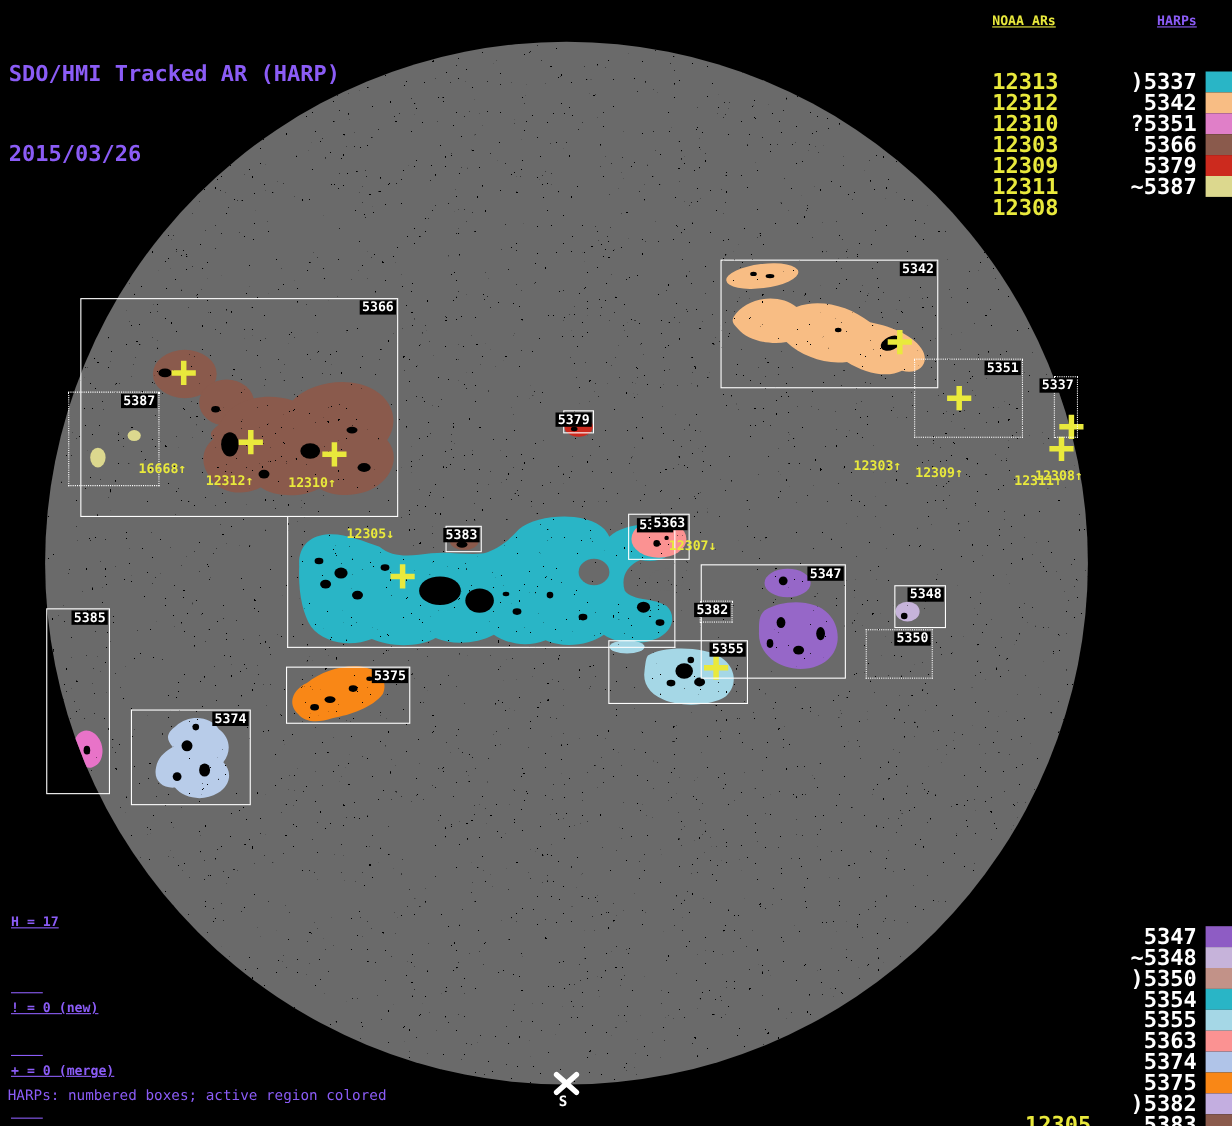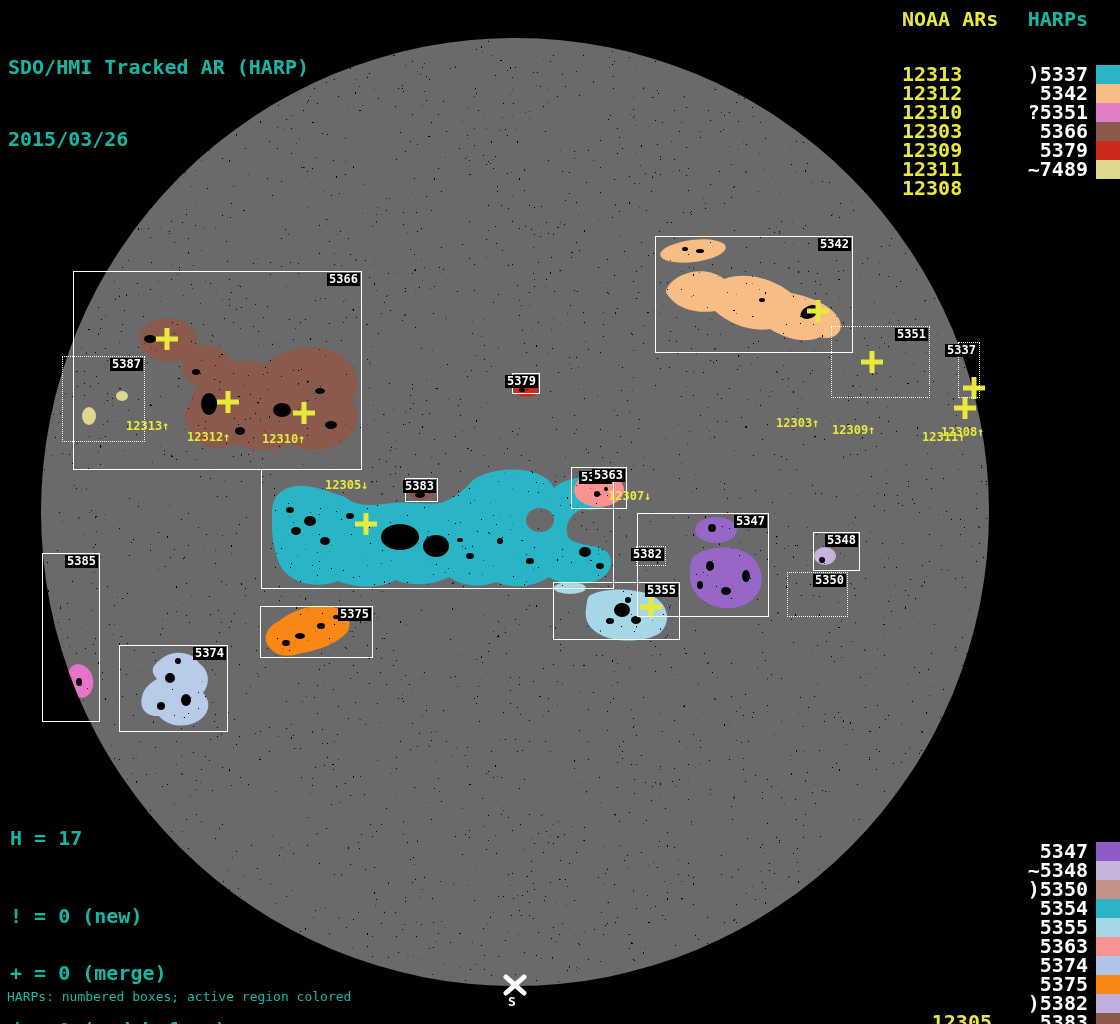--- a/index.html
+++ b/index.html
@@ -1,24 +1,24 @@
 <!DOCTYPE html>
 <html><head>
 <meta charset="utf-8">
 <style>
   html,body{margin:0;padding:0;background:#000;}
   .stage{position:relative;width:1120px;height:1024px;background:#000;overflow:hidden;
          font-family:"DejaVu Sans Mono",monospace;}
   .stage *{box-sizing:border-box;}
   svg.layer{position:absolute;left:0;top:0;}
   .txt{position:absolute;white-space:pre;}
-  .w{color:#14b8a6;}
+  .w{color:#8b5cf6;}
   .y{color:#e9e93c;}
   .title{font-size:20px;font-weight:700;line-height:24px;}
-  .big{font-size:20px;font-weight:700;line-height:19px;}
+  .big{font-size:12px;font-weight:700;line-height:19px;text-decoration:underline;}
   .small{font-size:13px;font-weight:400;line-height:11px;}
   .hbox{position:absolute;border:1px solid #fff;}
   .hbox.dotted{border-style:dotted;}
   .hbox.no-top{border-top:none;}
   .hlabel{position:absolute;top:1px;right:1px;background:#000;color:#fff;
           font-size:12px;font-weight:700;line-height:13px;padding:0 2px;white-space:nowrap;}
   .nlabel{position:absolute;color:#e9e93c;font-size:12px;font-weight:700;line-height:13px;white-space:nowrap;}
   .legend{position:absolute;left:902px;width:218px;margin-top:36px;}
   .row{position:relative;height:19px;}
   .cell{position:absolute;top:0;font-size:20px;font-weight:700;line-height:19px;white-space:pre;}
@@ -217,28 +217,28 @@
   <div class="hbox" style="left:42px;top:553px;width:58px;height:169px">
       <span class="hlabel">5385</span>
     </div>
   <div class="hbox" style="left:119px;top:645px;width:109px;height:87px">
       <span class="hlabel">5374</span>
     </div>
   <div class="hbox" style="left:260px;top:606px;width:113px;height:52px">
       <span class="hlabel">5375</span>
     </div>
 
-  <span class="nlabel" style="left:126px;top:420px">12313↑</span>
+  <span class="nlabel" style="left:126px;top:420px">16668↑</span>
   <span class="nlabel" style="left:187px;top:431px">12312↑</span>
   <span class="nlabel" style="left:262px;top:433px">12310↑</span>
   <span class="nlabel" style="left:776px;top:417px">12303↑</span>
   <span class="nlabel" style="left:832px;top:424px">12309↑</span>
   <span class="nlabel" style="left:941px;top:426px">12308↑</span>
   <span class="nlabel" style="left:922px;top:431px">12311↑</span>
-  <span class="nlabel" style="left:325px;top:479px">12305↓</span>
+  <span class="nlabel" style="left:315px;top:479px">12305↓</span>
   <span class="nlabel" style="left:608px;top:490px">12307↓</span>
 
   <span class="south" style="left:508px;top:995px">S</span>
 
   <div class="txt w title" style="left:8px;top:7px">
     <div>SDO/HMI Tracked AR (HARP)</div>
     <div>2015/03/26</div>
   </div>
 
   <div class="txt y big hdr-noaa">NOAA ARs</div>
@@ -264,21 +264,21 @@
         <span class="cell c-harp">5366</span>
         <span class="swatch" style="background-color: rgb(138, 90, 76);"></span>
       </div>
     <div class="row">
         <span class="cell c-noaa">12309</span>
         <span class="cell c-harp">5379</span>
         <span class="swatch" style="background-color: rgb(204, 42, 30);"></span>
       </div>
     <div class="row">
         <span class="cell c-noaa">12311</span>
-        <span class="cell c-harp">~7489</span>
+        <span class="cell c-harp">~5387</span>
         <span class="swatch" style="background-color: rgb(220, 216, 142);"></span>
       </div>
     <div class="row">
         <span class="cell c-noaa">12308</span>
         <span class="cell c-harp"></span>
         <span class="swatch"></span>
       </div>
   </div>
 
   <div class="legend" style="top:806px">

